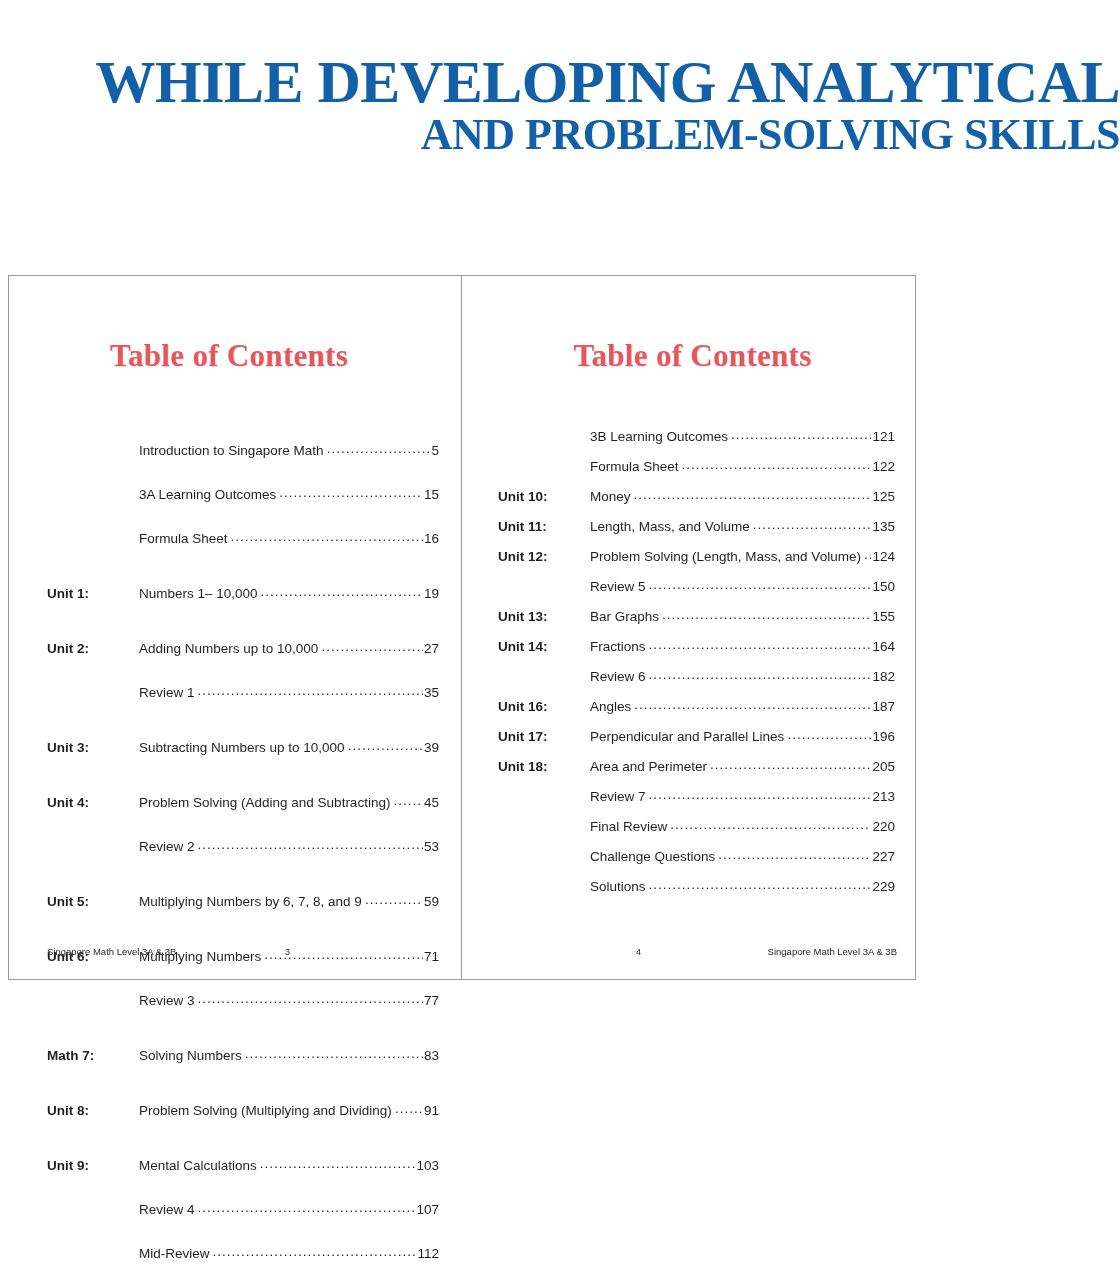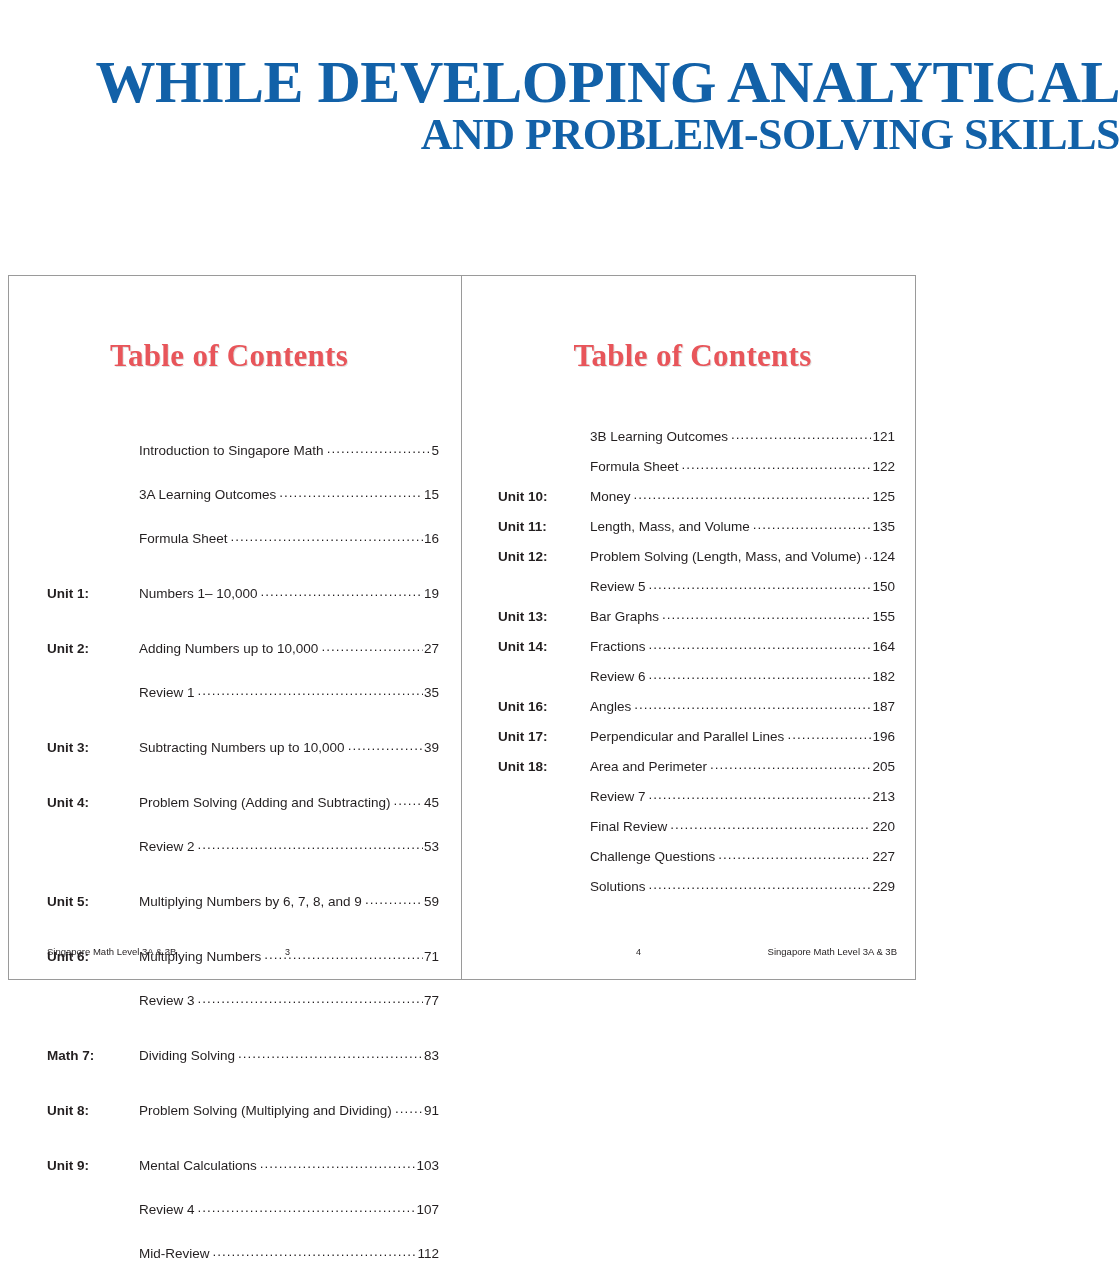--- a/index.html
+++ b/index.html
@@ -241,21 +241,21 @@
           <span class="toc-page">71</span>
         </li>
         <li class="toc-row">
           <span class="toc-unit"></span>
           <span class="toc-label">Review 3</span>
           <span class="toc-dots"></span>
           <span class="toc-page">77</span>
         </li>
         <li class="toc-row">
           <span class="toc-unit">Math 7:</span>
-          <span class="toc-label">Dividing Solving</span>
+          <span class="toc-label">Solving Numbers</span>
           <span class="toc-dots"></span>
           <span class="toc-page">83</span>
         </li>
         <li class="toc-row">
           <span class="toc-unit">Unit 8:</span>
           <span class="toc-label">Problem Solving (Multiplying and Dividing)</span>
           <span class="toc-dots"></span>
           <span class="toc-page">91</span>
         </li>
         <li class="toc-row">

